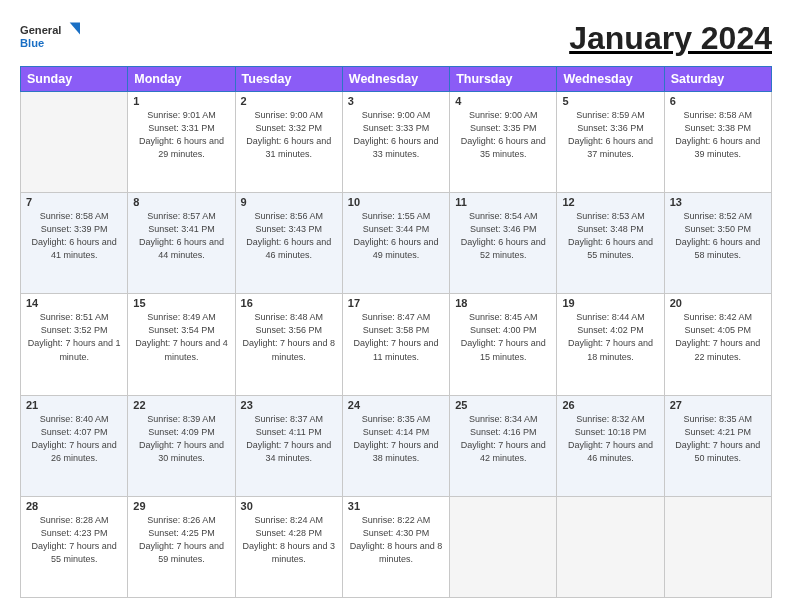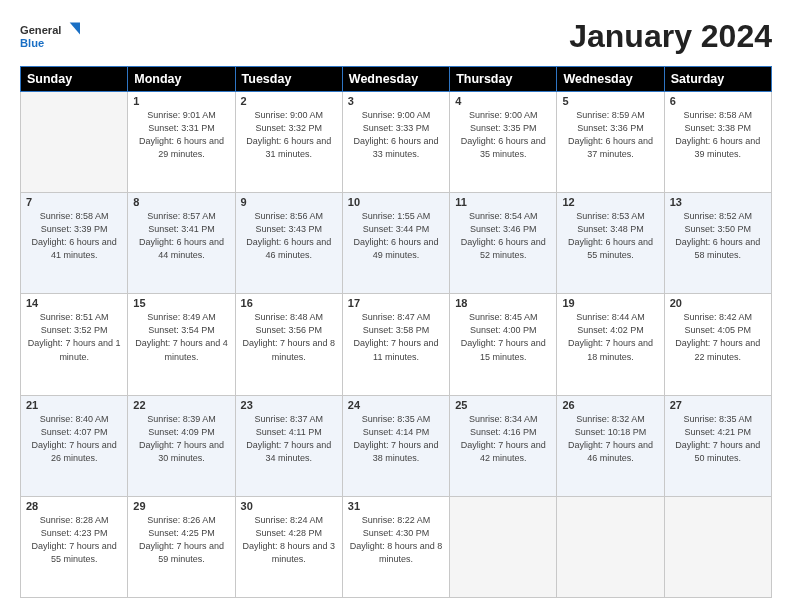--- a/index.html
+++ b/index.html
@@ -13,49 +13,50 @@
     .page {
       width: 792px;
       height: 612px;
       padding: 18px 20px 14px 20px;
       display: flex;
       flex-direction: column;
     }
     .header {
       display: flex;
       justify-content: space-between;
-      align-items: center;
+      align-items: flex-end;
       margin-bottom: 10px;
     }
     .logo {
       display: flex;
       align-items: center;
       gap: 2px;
     }
     .title-block {
       text-align: right;
+      text-decoration: underline;
     }
     .month-year {
       font-size: 32px;
       font-weight: bold;
       color: #222;
       line-height: 1.1;
     }
     .location {
       font-size: 14px;
       color: #444;
     }
     .calendar {
       flex: 1;
       border-collapse: collapse;
       width: 100%;
       table-layout: fixed;
     }
     .calendar th {
-      background-color: #000000;
+      background-color: #8b5cf6;
       color: #fff;
       text-align: left;
       padding: 5px 6px;
       font-size: 12.5px;
       font-weight: bold;
       border: 1px solid #2e75c4;
     }
     .calendar td {
       border: 1px solid #c8c8c8;
       vertical-align: top;

